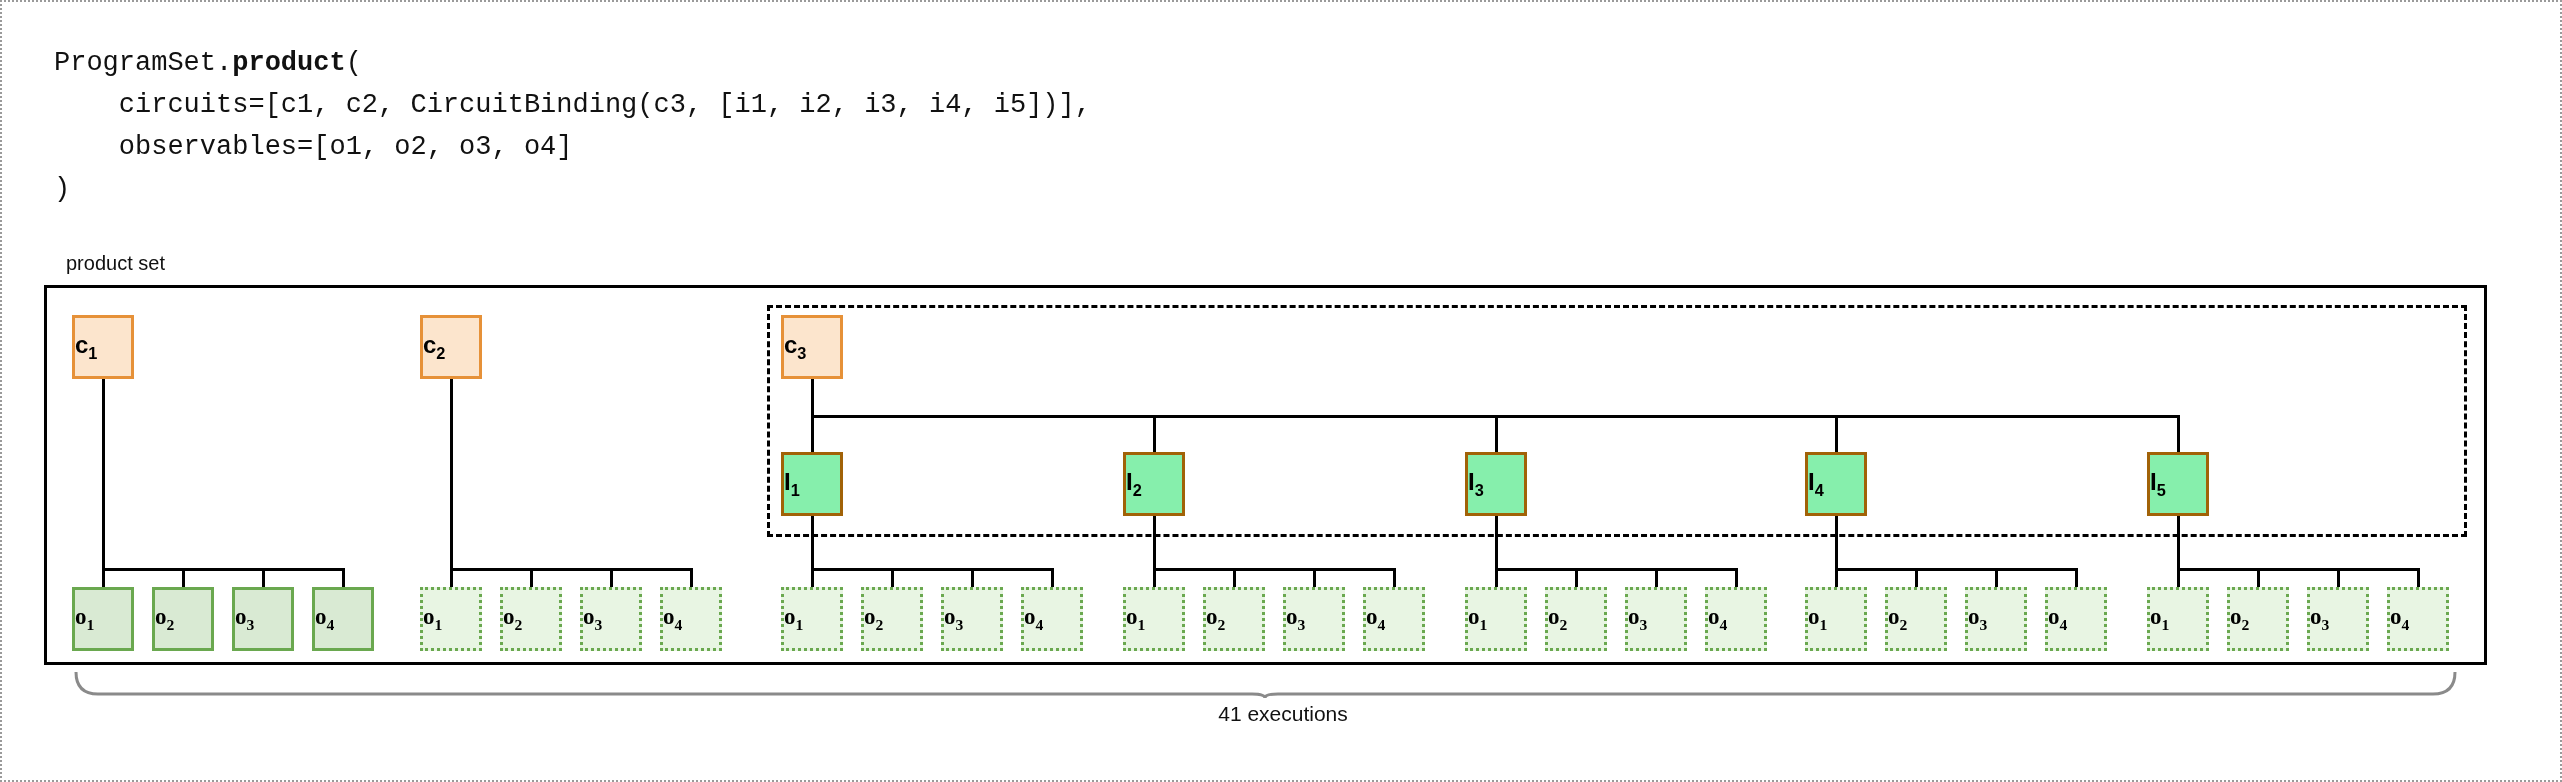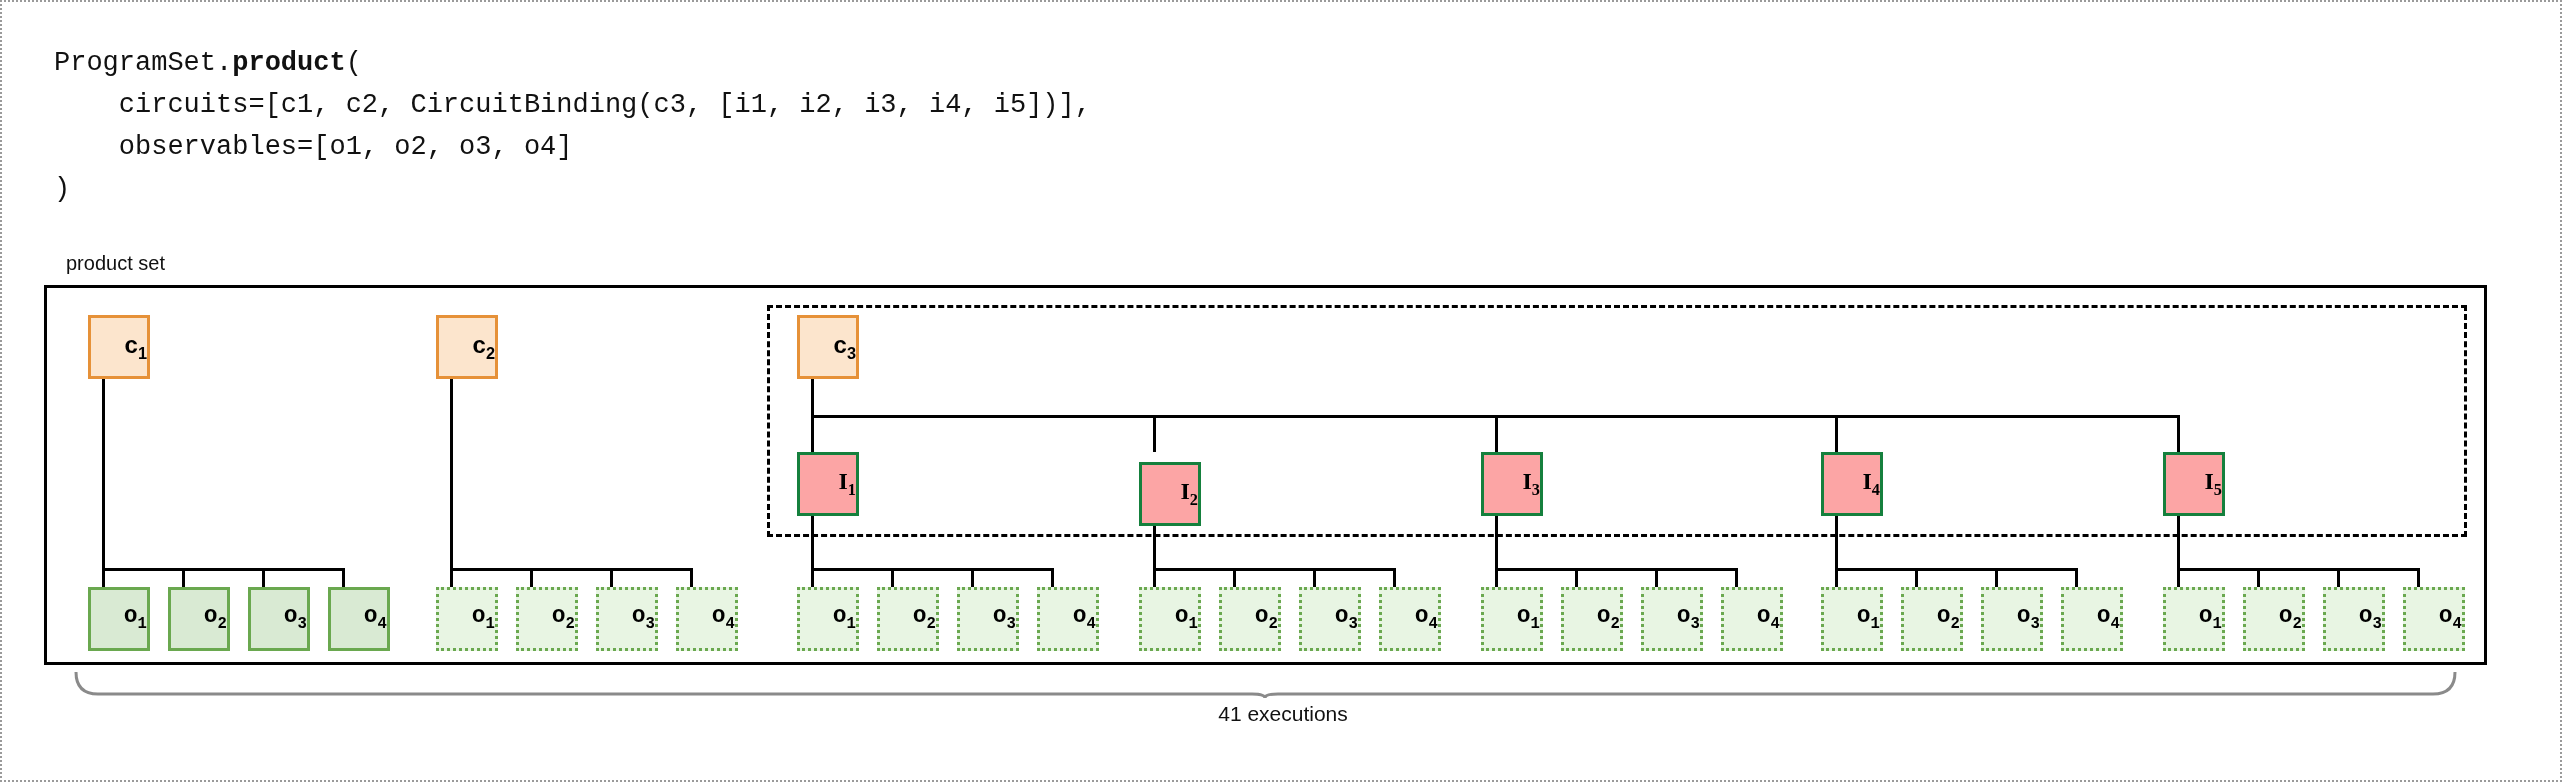--- a/index.html
+++ b/index.html
@@ -17,31 +17,31 @@
   #pslabel{position:absolute;left:64px;top:250px;font-size:20px;color:#111;}
   #psbox{position:absolute;left:42px;top:283px;width:2443px;height:380px;
          border:3px solid #000;box-sizing:border-box;background:#fff;}
 
   
   #dashbox{position:absolute;left:765px;top:303px;width:1700px;height:232px;
            border:3px dashed #000;box-sizing:border-box;}
 
   
   .node{position:absolute;width:62px;height:64px;box-sizing:border-box;
-        display:flex;align-items:center;justify-content:flex-end;
-        font-size:24px;color:#000;z-index:5;margin-left:16px;}
+        display:flex;align-items:center;justify-content:flex-start;
+        font-size:24px;color:#000;z-index:5;}
   .node .lbl{line-height:1;}
   .node sub{font-size:0.68em;}
 
   .c-node{background:#fce5cd;border:3px solid #e69138;
           font-family:"Liberation Sans",sans-serif;font-weight:bold;}
-  .i-node{background:#fca5a5;border:3px solid #15803d;
-          font-family:Liberation Serif, serif;font-weight:bold;}
+  .i-node{background:#86efac;border:3px solid #a16207;
+          font-family:Liberation Sans, sans-serif;font-weight:bold;}
   .o-node{background:#e8f5e3;border:3px dotted #6aa84f;
-          font-family:Liberation Mono, monospace;font-weight:bold;font-size:23px;}
+          font-family:Liberation Serif, serif;font-weight:bold;font-size:23px;}
   .o-node.solid{background:#d9ead3;border:3px solid #6aa84f;}
 
   
   .ln{position:absolute;background:#000;z-index:2;}
   .vline{width:3px;}
   .hline{height:3px;}
 
   
   #brace{position:absolute;left:72px;top:668px;width:2383px;height:30px;z-index:3;}
   #caption{position:absolute;left:0;top:700px;width:2562px;text-align:center;
@@ -72,21 +72,21 @@
       <div class="node c-node" style="left: 779px; top: 313px;">
         <span class="lbl">c<sub>3</sub></span>
       </div>
       <div class="ln vline" style="left: 809px; top: 377px; height: 36px;"></div>
       <div class="ln hline" style="left: 809px; top: 413px; width: 1368px;"></div>
       <div class="ln vline" style="left: 809px; top: 413px; height: 37px;"></div>
       <div class="node i-node" style="left: 779px; top: 450px;">
         <span class="lbl">I<sub>1</sub></span>
       </div>
       <div class="ln vline" style="left: 1151px; top: 413px; height: 37px;"></div>
-      <div class="node i-node" style="left: 1121px; top: 460px;">
+      <div class="node i-node" style="left: 1121px; top: 450px;">
         <span class="lbl">I<sub>2</sub></span>
       </div>
       <div class="ln vline" style="left: 1493px; top: 413px; height: 37px;"></div>
       <div class="node i-node" style="left: 1463px; top: 450px;">
         <span class="lbl">I<sub>3</sub></span>
       </div>
       <div class="ln vline" style="left: 1833px; top: 413px; height: 37px;"></div>
       <div class="node i-node" style="left: 1803px; top: 450px;">
         <span class="lbl">I<sub>4</sub></span>
       </div>

